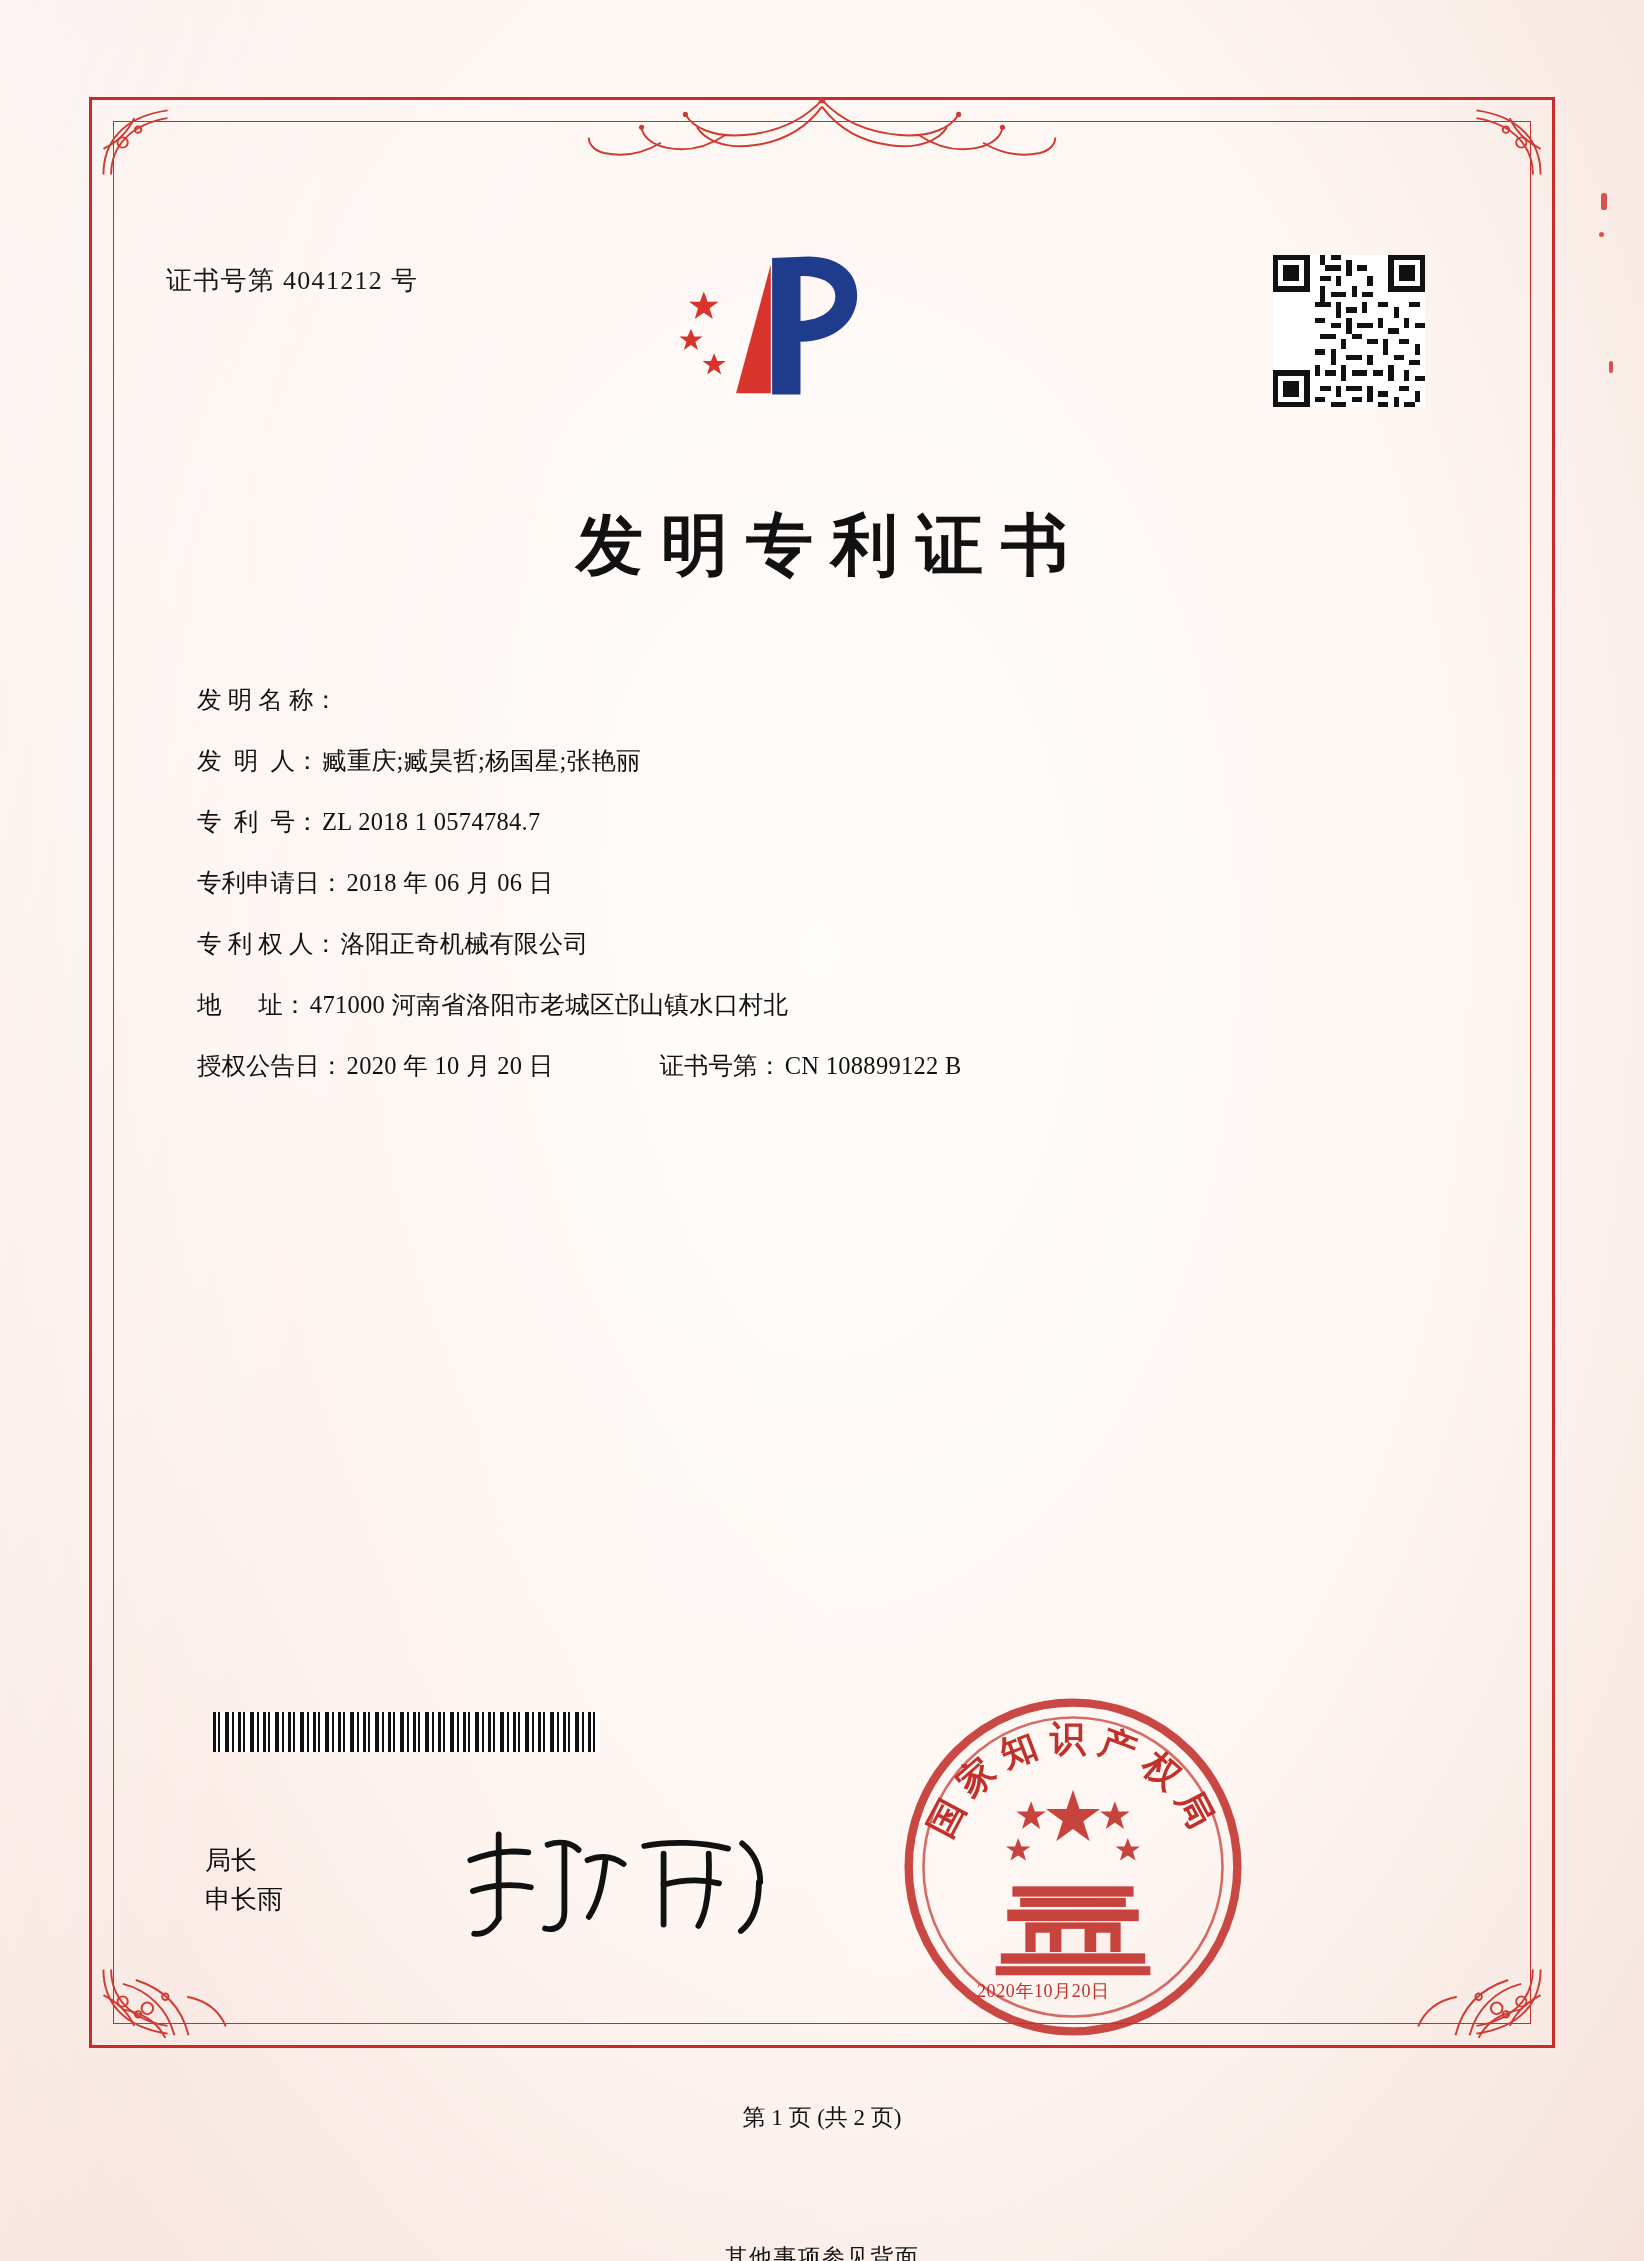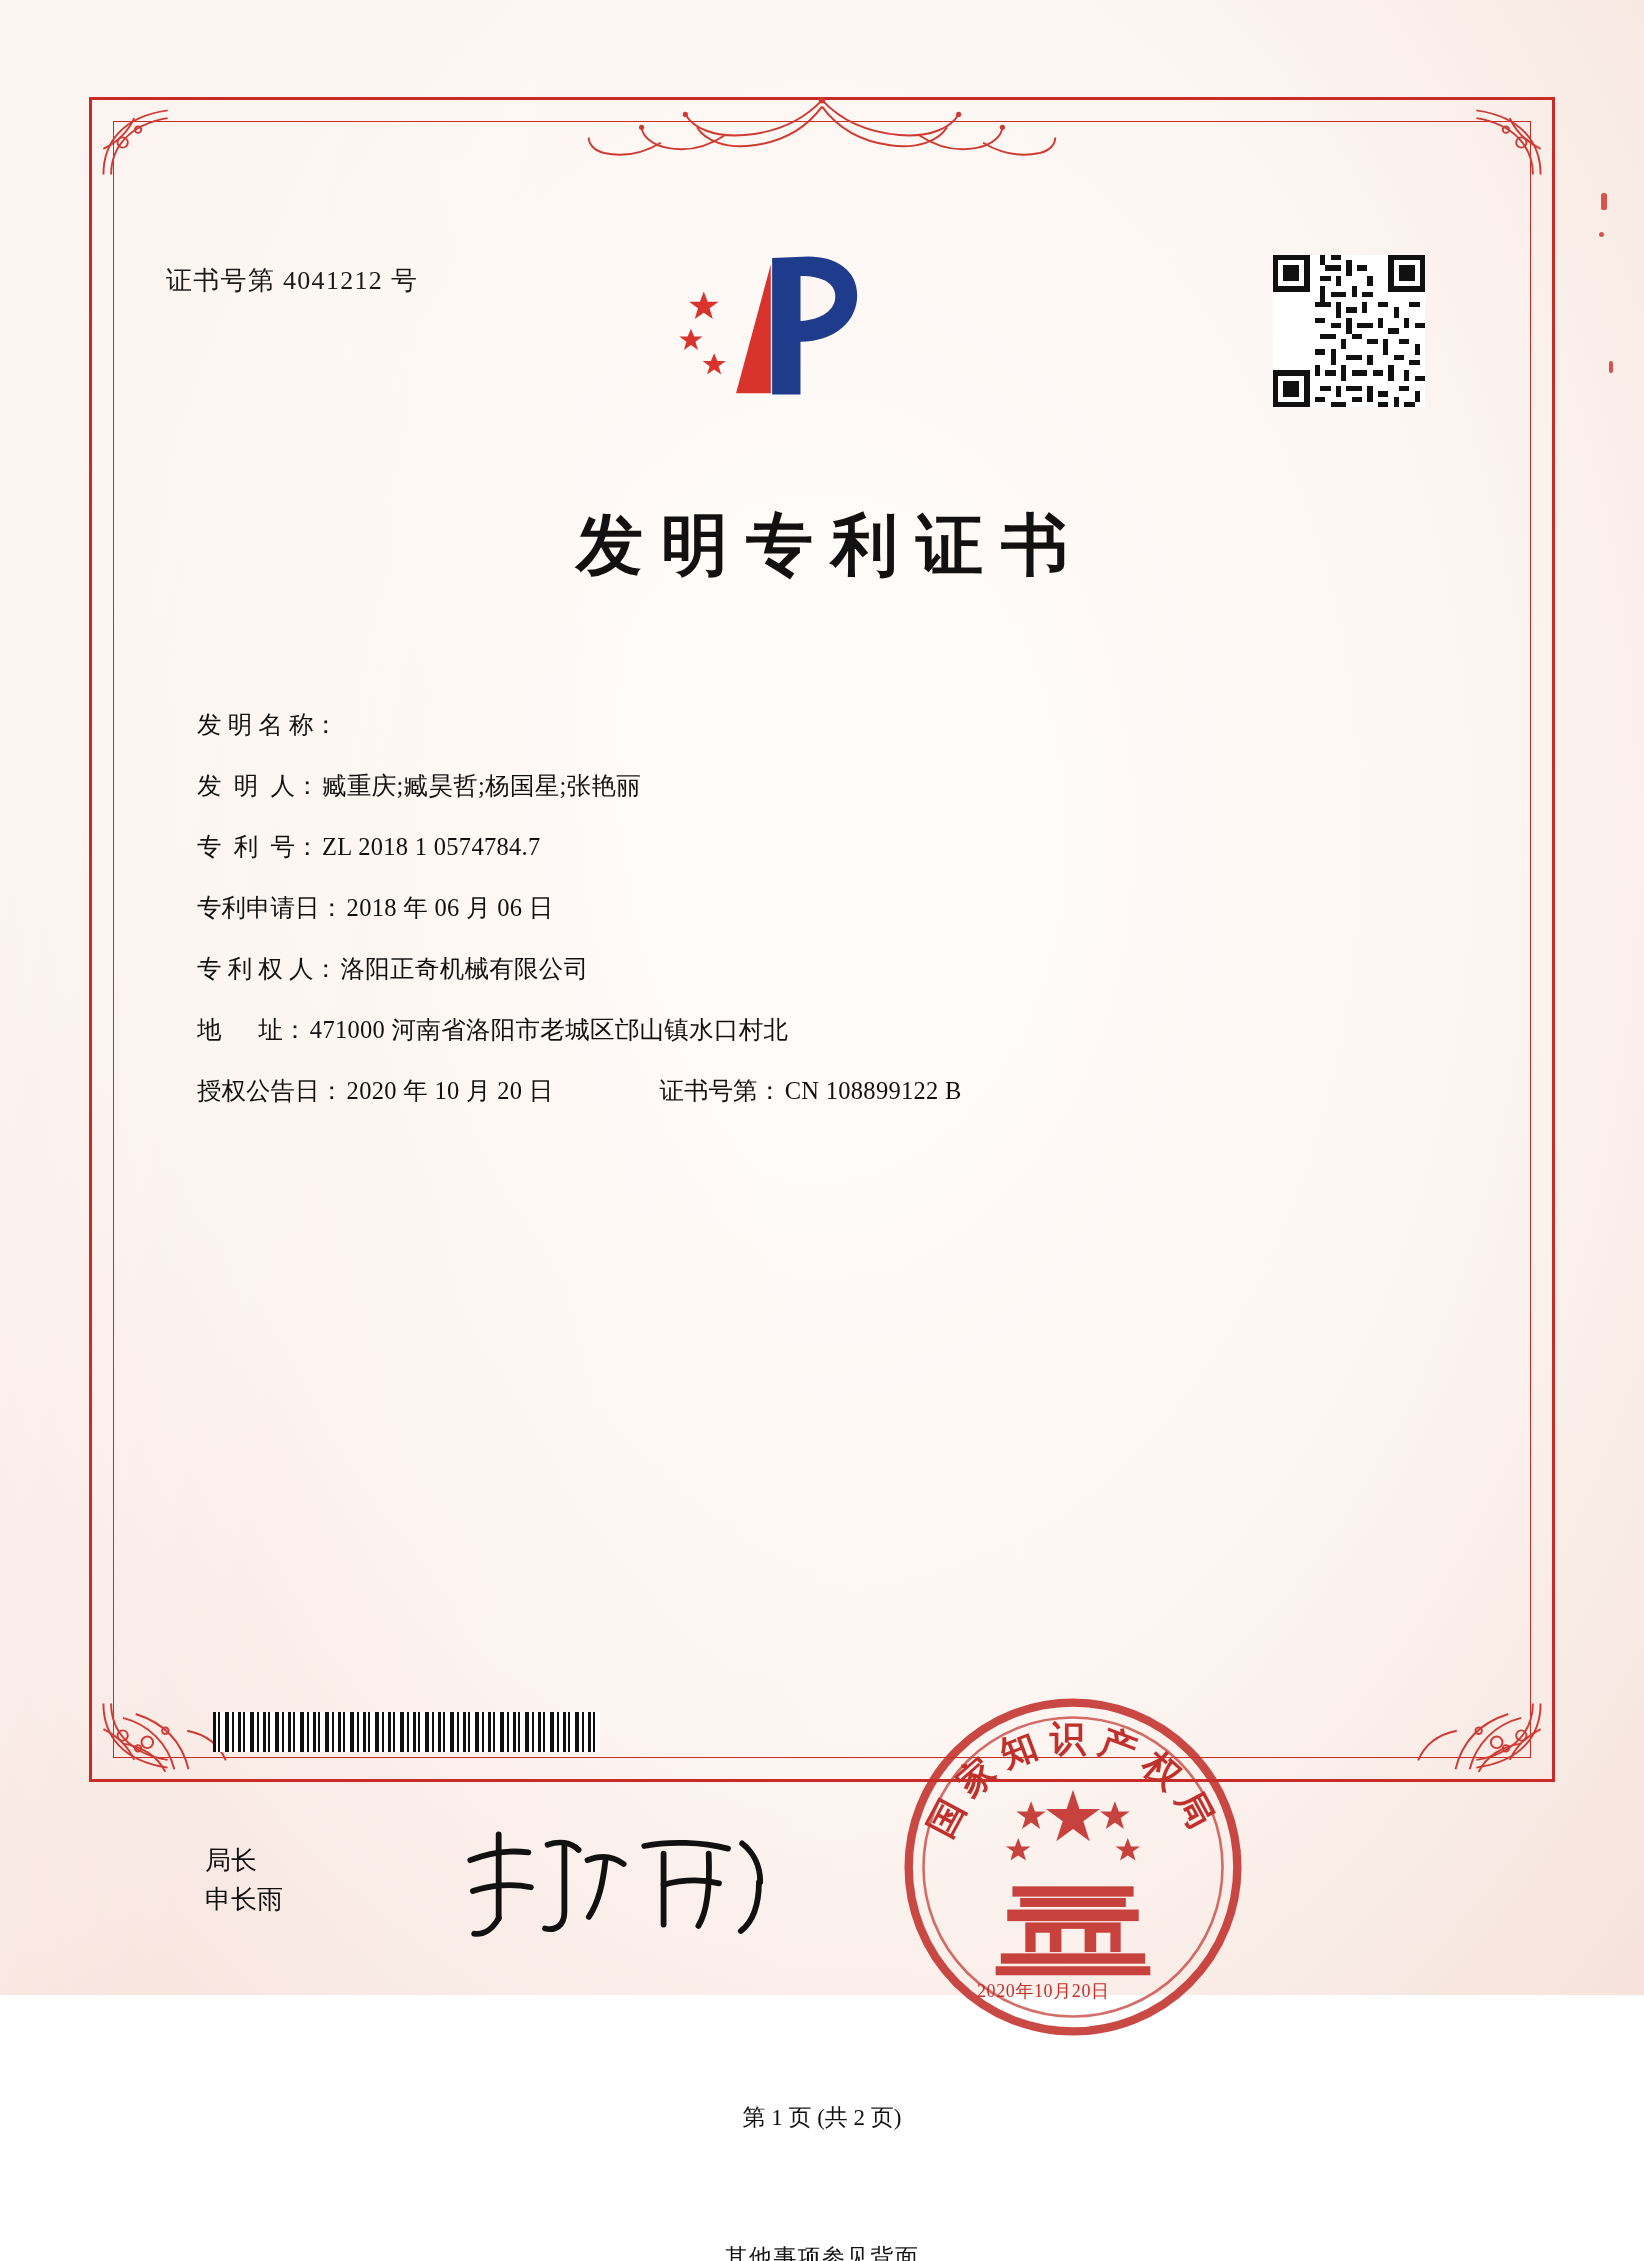--- a/index.html
+++ b/index.html
@@ -4,21 +4,21 @@
 <style>
   html,body{margin:0;padding:0;}
   body{
     width:1644px;height:2261px;
     background:#ffffff;
     font-family:"Liberation Serif", serif;
     overflow:hidden;
   }
   .page{
     position:relative;
-    width:1644px;height:1995px;
+    width:1644px;height:2261px;
     background:
       radial-gradient(ellipse at 50% 42%, #fffdfb 0%, #fdf6f2 55%, #f9ece7 78%, #f6e2db 100%);
   }
   
   .texture{
     position:absolute;inset:0;
     background:
       linear-gradient(103deg, rgba(255,255,255,0.55) 0%, rgba(255,255,255,0) 30%),
       linear-gradient(77deg, rgba(250,230,225,0.35) 0%, rgba(255,255,255,0) 45%);
     pointer-events:none;
@@ -86,21 +86,20 @@
 
   
   .fields{
     position:absolute;left:197px;top:683px;right:161px;
   }
   .frow{
     display:flex;align-items:baseline;
     margin-bottom:28px;
     font-size:24.5px;color:#111;
     font-family:"Liberation Serif", serif;
-    margin-top:25px;
   }
   .flabel{
     white-space:pre;
     letter-spacing:0px;
   }
   .fvalue{
     margin-left:2.6px;
     letter-spacing:0.3px;
   }
   .frow .second-label{margin-left:106px;}

